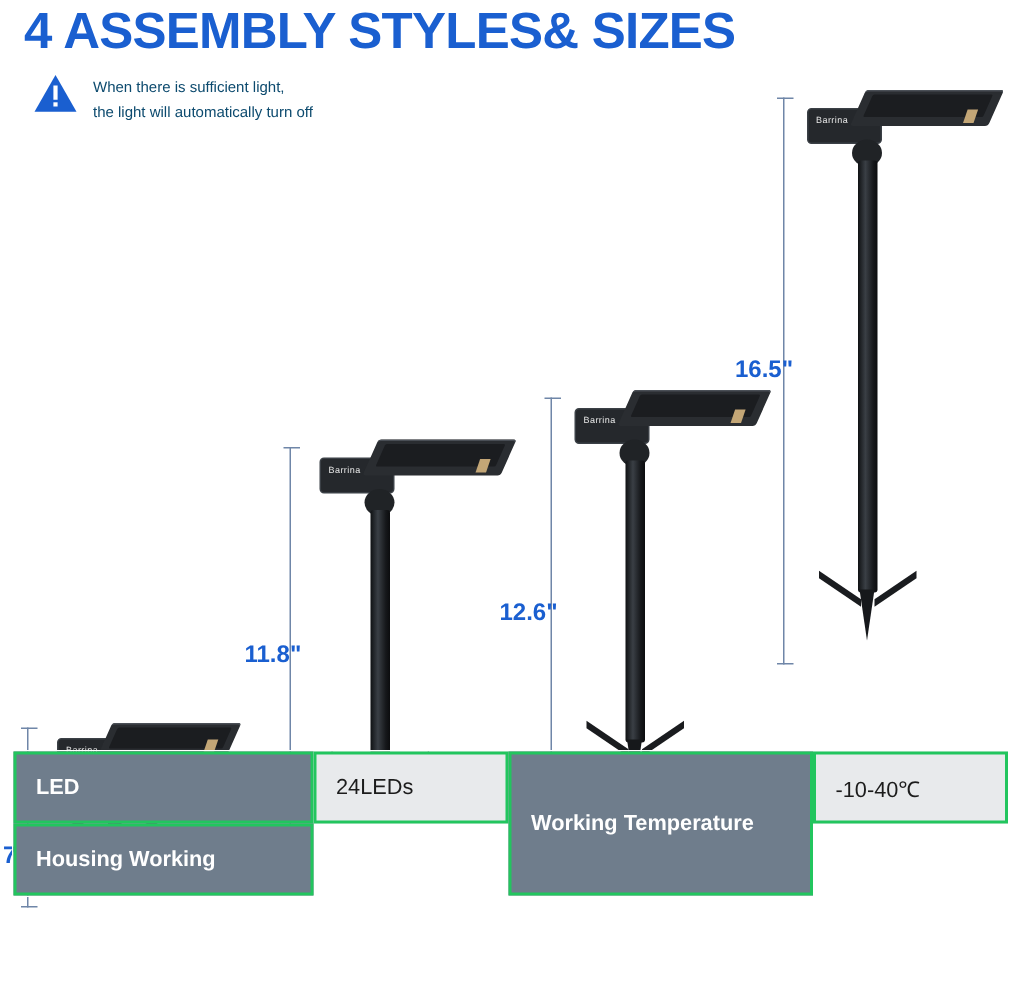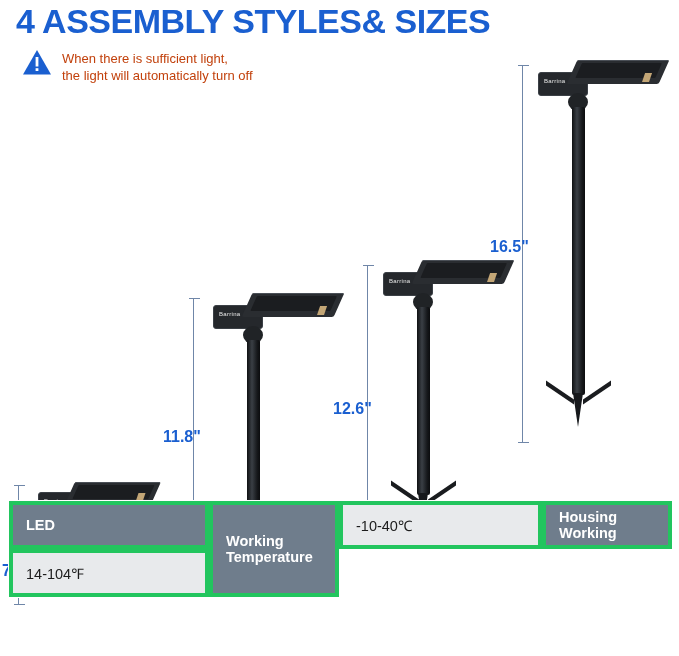--- a/index.html
+++ b/index.html
@@ -36,23 +36,23 @@
     display: flex;
     align-items: flex-start;
   }
   .warn-icon {
     width: 30px;
     height: 27px;
     flex: 0 0 auto;
     margin-right: 10px;
   }
   .note-text {
-    font-size: 13px;
+    font-size: 10px;
     line-height: 17px;
-    color: #c2410c;
+    color: #0c4a6e;
     padding-top: 1px;
   }
   .note-text div { white-space: nowrap; }
 
   
   .stage {
     position: absolute;
     left: 0;
     top: 60px;
     width: 679px;
@@ -160,21 +160,21 @@
   .specs {
     position: absolute;
     left: 8px;
     top: 500px;
     width: 663px;
     display: grid;
     grid-template-columns: 200px 130px 203px 130px;
     border: 1px solid #ffffff;
   }
   .cell {
-    border: 4px solid #22c55e;
+    border: 2px solid #22c55e;
     padding: 0 13px;
     display: flex;
     align-items: center;
     font-size: 14.5px;
     min-height: 48px;
     box-sizing: border-box;
   }
   .k {
     background: #6f7d8c;
     color: #ffffff;
@@ -274,19 +274,19 @@
     <div class="pole" style="left:72px; top:47px; width:13px; height:288px;"></div>
     <div class="fin fin-l" style="left:46px; top:330px; width:28px; height:5px;"></div>
     <div class="fin fin-r" style="left:83px; top:330px; width:28px; height:5px;"></div>
     <div class="spike" style="left:73px; top:333px;"></div>
   </div>
 
 </div>
 
 <div class="specs">
   <div class="cell k">LED</div>
+  <div class="cell v">24LEDs</div>
 
   <div class="cell k span2">Working Temperature</div>
   <div class="cell v">-10-40℃</div>
 
   <div class="cell k">Housing Working</div>
-  <div class="cell v">14-104℉</div>
 </div>
 
 </body></html>

